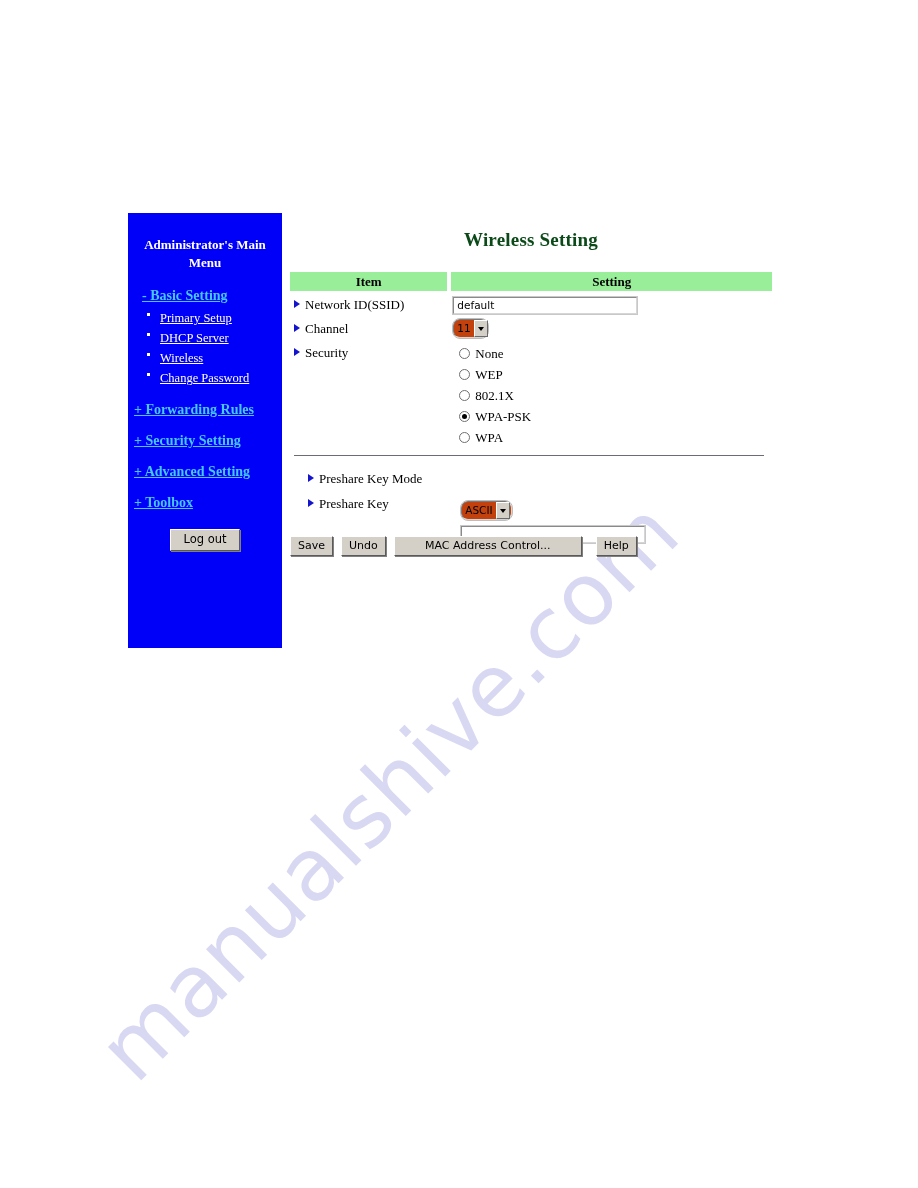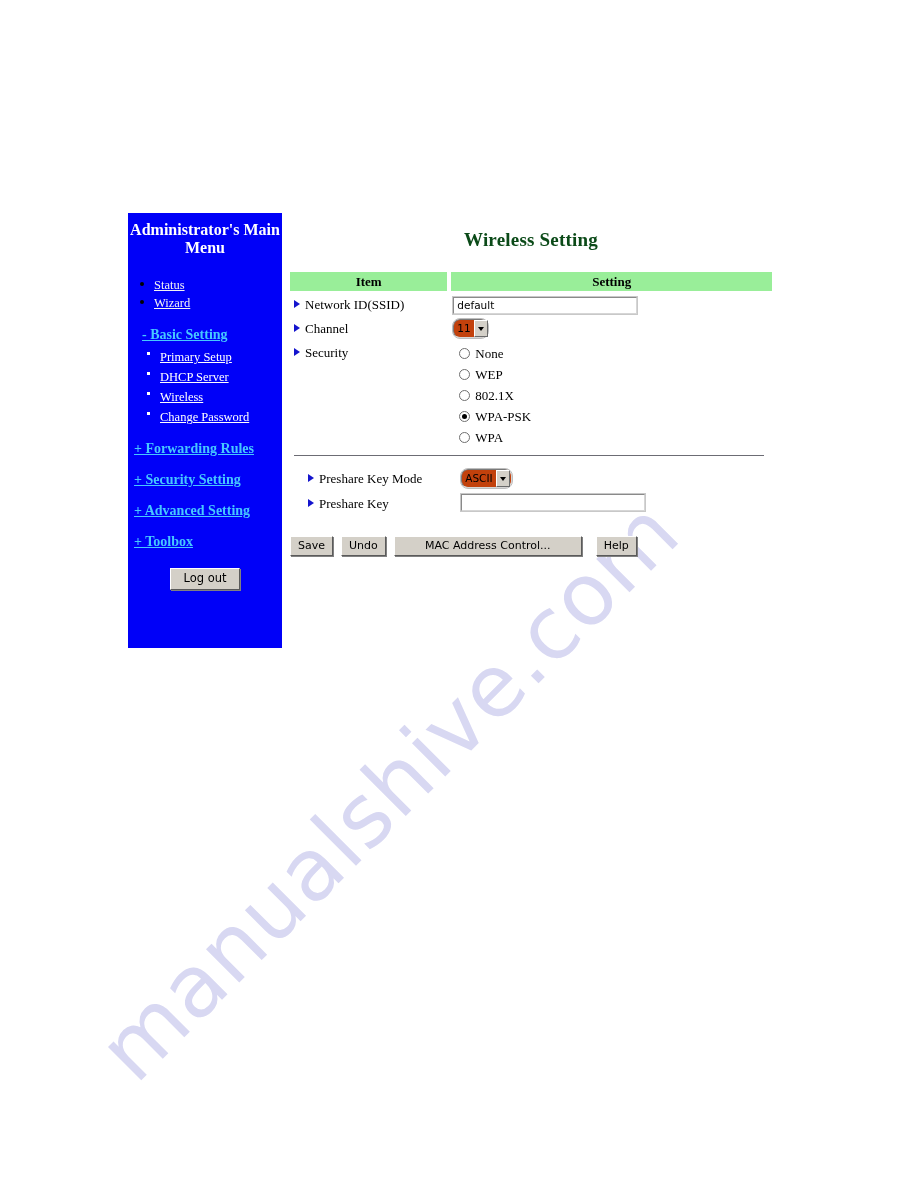--- a/index.html
+++ b/index.html
@@ -53,24 +53,24 @@
     top: 213px;
     width: 154px;
     height: 435px;
     background: #0000f8;
     box-sizing: border-box;
   }
   #sidebar-title {
     color: #ffffff;
     font-family: "Liberation Serif", serif;
     font-weight: bold;
-    font-size: 16px;
+    font-size: 13px;
     text-align: center;
     line-height: 18px;
-    padding-top: 8px;
+    padding-top: 23px;
     letter-spacing: 0px;
   }
 
   .nav-top-list {
     margin: 0;
     padding: 0;
     list-style: none;
     margin-top: 18px;
   }
   .nav-top-item {
@@ -333,21 +333,21 @@
     font-size: 13px;
   }
   .psk-label {
     display: inline-block;
     width: 150px;
     padding-left: 18px;
     box-sizing: border-box;
     vertical-align: top;
     line-height: 20px;
   }
-  .psk-field { display: inline-block; margin-left: 18px; vertical-align: top; }
+  .psk-field { display: inline-block; margin-left: 18px; vertical-align: top; margin-top: 32px; }
 
   #button-bar {
     margin-top: 17px;
     padding-left: 0px;
     white-space: nowrap;
   }
   #button-bar .win-button { margin-right: 4px; vertical-align: top; }
   #btn-save { padding: 2px 7px 3px 7px; }
   #btn-undo { padding: 2px 7px 3px 7px; }
   #btn-mac  { padding: 2px 7px 3px 7px; width: 188px; text-align: center; box-sizing: border-box; }
@@ -359,30 +359,20 @@
 <div id="watermark-layer">
   <div class="wm-text" id="wm-1">manualshive.com</div>
 </div>
 
 <div id="page">
 
   <div id="sidebar">
 
     <div id="sidebar-title">Administrator's Main Menu</div>
 
-    <ul class="nav-top-list">
-      <li class="nav-top-item">
-        <span class="bullet"></span>
-        <span class="nav-link-white">Status</span>
-      </li>
-      <li class="nav-top-item">
-        <span class="bullet"></span>
-        <span class="nav-link-white">Wizard</span>
-      </li>
-    </ul>
 
     <div class="nav-section">- Basic Setting</div>
 
     <ul class="nav-sub-list">
       <li class="nav-sub-item">
         <span class="sq-bullet"></span>
         <span class="nav-sublink">Primary Setup</span>
       </li>
       <li class="nav-sub-item">
         <span class="sq-bullet"></span>

